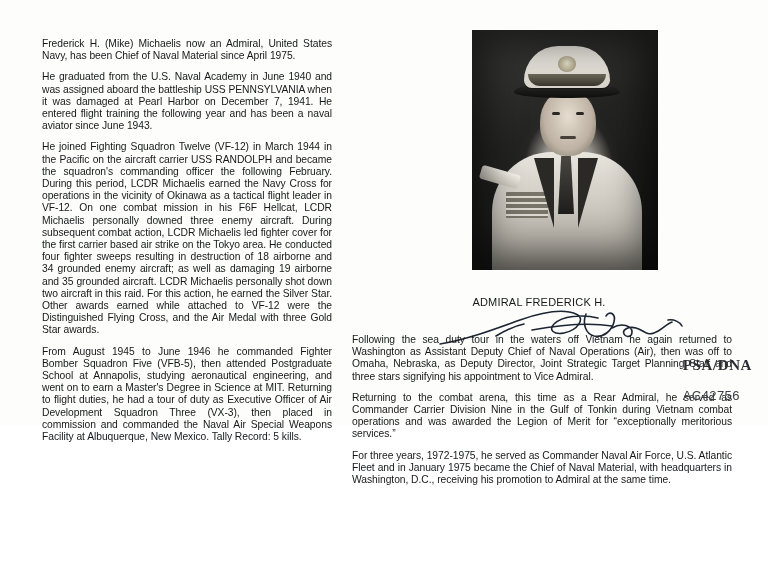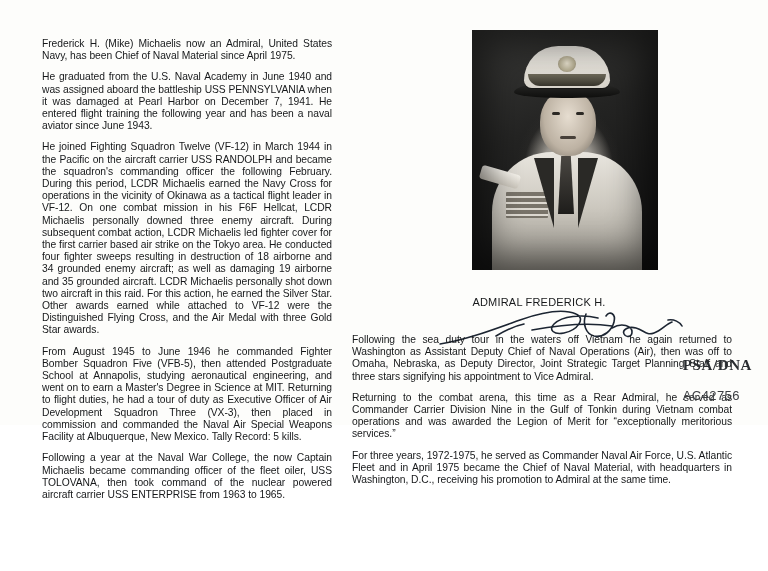--- a/index.html
+++ b/index.html
@@ -237,21 +237,20 @@
 </head>
 <body>
 
 <div class="page">
 
   <div class="left-col">
     <p class="para">Frederick H. (Mike) Michaelis now an Admiral, United States Navy, has been Chief of Naval Material since April 1975.</p>
     <p class="para">He graduated from the U.S. Naval Academy in June 1940 and was assigned aboard the battleship USS PENNSYLVANIA when it was damaged at Pearl Harbor on December 7, 1941. He entered flight training the following year and has been a naval aviator since June 1943.</p>
     <p class="para">He joined Fighting Squadron Twelve (VF-12) in March 1944 in the Pacific on the aircraft carrier USS RANDOLPH and became the squadron's commanding officer the following February. During this period, LCDR Michaelis earned the Navy Cross for operations in the vicinity of Okinawa as a tactical flight leader in VF-12. On one combat mission in his F6F Hellcat, LCDR Michaelis personally downed three enemy aircraft. During subsequent combat action, LCDR Michaelis led fighter cover for the first carrier based air strike on the Tokyo area. He conducted four fighter sweeps resulting in destruction of 18 airborne and 34 grounded enemy aircraft; as well as damaging 19 airborne and 35 grounded aircraft. LCDR Michaelis personally shot down two aircraft in this raid. For this action, he earned the Silver Star. Other awards earned while attached to VF-12 were the Distinguished Flying Cross, and the Air Medal with three Gold Star awards.</p>
     <p class="para">From August 1945 to June 1946 he commanded Fighter Bomber Squadron Five (VFB-5), then attended Postgraduate School at Annapolis, studying aeronautical engineering, and went on to earn a Master's Degree in Science at MIT. Returning to flight duties, he had a tour of duty as Executive Officer of Air Development Squadron Three (VX-3), then placed in commission and commanded the Naval Air Special Weapons Facility at Albuquerque, New Mexico. Tally Record: 5 kills.</p>
-    <p class="para">Following a year at the Naval War College, the now Captain Michaelis became commanding officer of the fleet oiler, USS TOLOVANA, then took command of the nuclear powered aircraft carrier USS ENTERPRISE from 1963 to 1965.</p>
   </div>
 
   <div class="photo-wrap">
     <div class="photo">
       <div class="uniform"></div>
       <div class="shoulder-board"></div>
       <div class="ribbons"></div>
       <div class="lapel-l"></div>
       <div class="lapel-r"></div>
       <div class="tie"></div>
@@ -278,21 +277,21 @@
       <path d="M150 14 C 146 24, 150 34, 158 36 C 168 38, 176 30, 178 22 C 180 14, 174 10, 170 16"></path>
       <path d="M176 28 C 186 22, 196 26, 196 32 C 196 37, 190 38, 188 34 C 186 30, 192 26, 200 28 C 208 30, 210 36, 218 33 C 226 30, 230 24, 236 22"></path>
       <path d="M232 20 C 238 19, 244 22, 246 26"></path>
       <path d="M60 36 C 70 30, 78 26, 88 24"></path>
     </g>
   </svg>
 
   <div class="right-col" style="top:334px;">
     <p class="para">Following the sea duty tour in the waters off Vietnam he again returned to Washington as Assistant Deputy Chief of Naval Operations (Air), then was off to Omaha, Nebraska, as Deputy Director, Joint Strategic Target Planning Staff and three stars signifying his appointment to Vice Admiral.</p>
     <p class="para">Returning to the combat arena, this time as a Rear Admiral, he served as Commander Carrier Division Nine in the Gulf of Tonkin during Vietnam combat operations and was awarded the Legion of Merit for “exceptionally meritorious services.”</p>
-    <p class="para">For three years, 1972-1975, he served as Commander Naval Air Force, U.S. Atlantic Fleet and in April 1975 became the Chief of Naval Material, with headquarters in Washington, D.C., receiving his promotion to Admiral at the same time.</p>
+    <p class="para">For three years, 1972-1975, he served as Commander Naval Air Force, U.S. Atlantic Fleet and in January 1975 became the Chief of Naval Material, with headquarters in Washington, D.C., receiving his promotion to Admiral at the same time.</p>
   </div>
 
   <div class="psa">
     <div class="psa-logo">PSA/DNA</div>
     <div class="psa-num">AC42756</div>
   </div>
 
 </div>
 
 </body></html>

